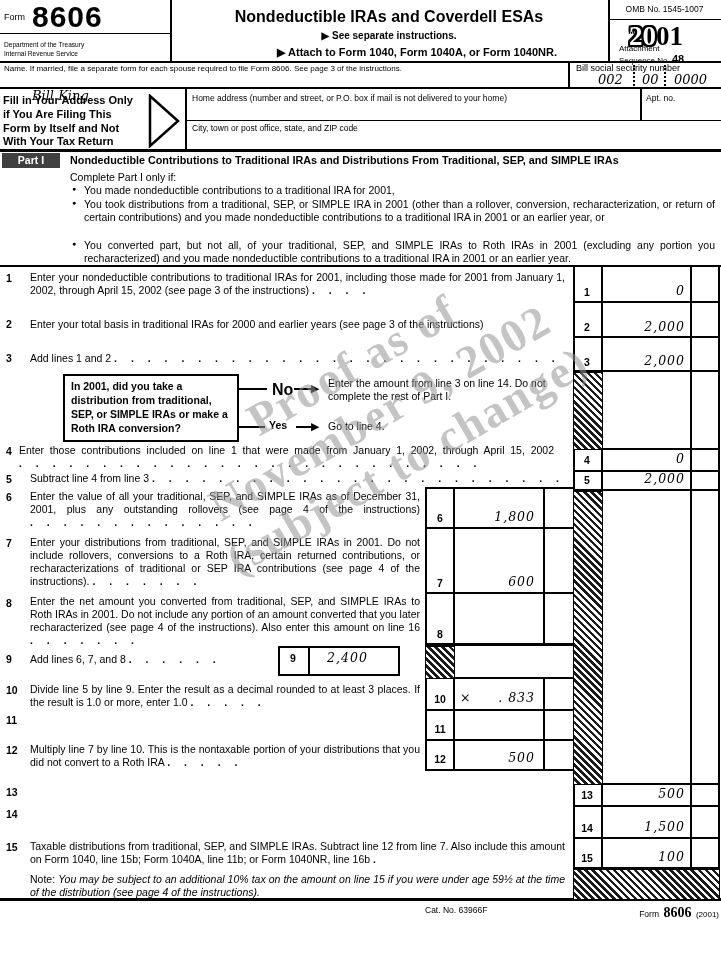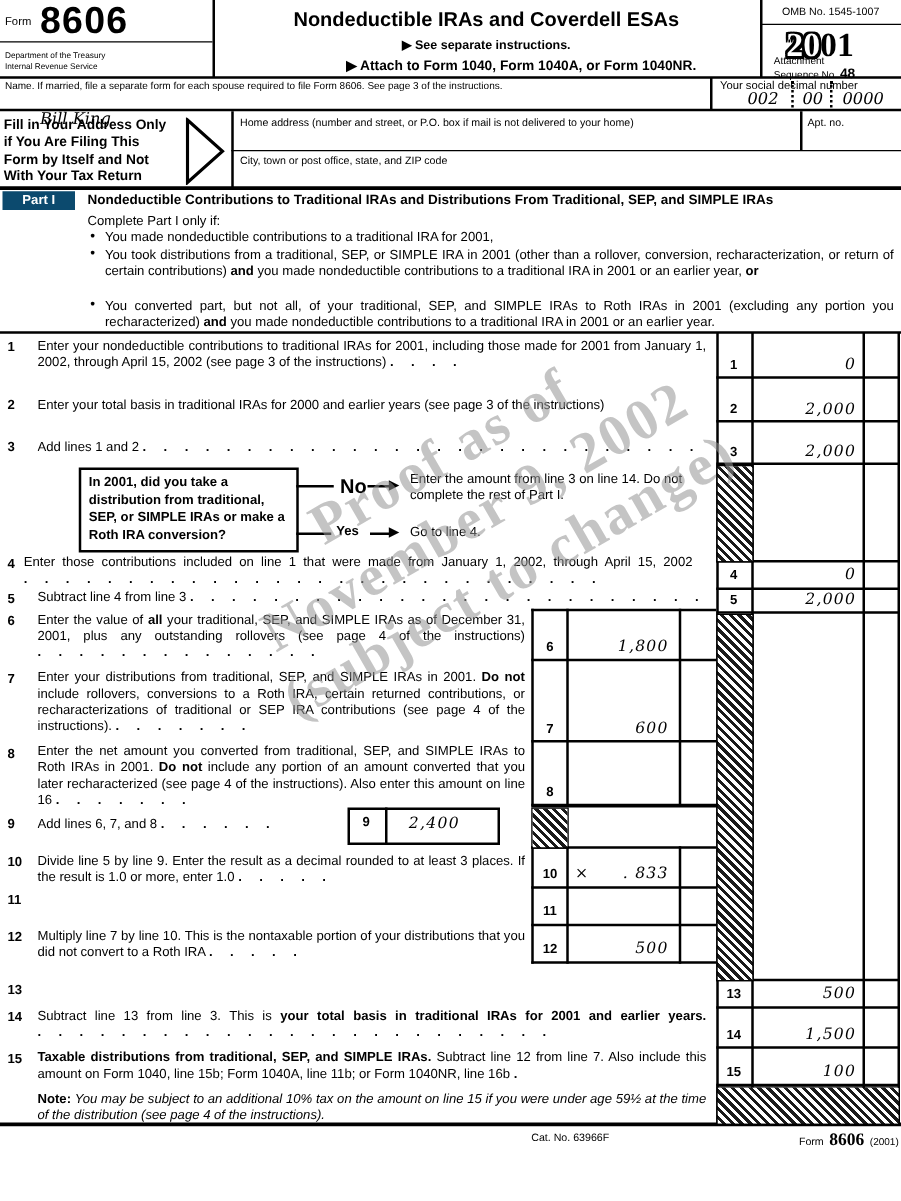--- a/index.html
+++ b/index.html
@@ -3,21 +3,21 @@
 <meta charset="utf-8">
 <style>
   html,body{margin:0;padding:0;background:#f0f0f0;}
   .page{position:relative;width:721px;height:961px;background:#fff;margin:0 auto;
         font-family:"Liberation Sans",sans-serif;color:#000;overflow:hidden;}
   .abs{position:absolute;}
   .hl{position:absolute;background:#000;height:2px;z-index:1;}
   .vl{position:absolute;background:#000;width:2px;z-index:1;}
   .vdash{position:absolute;border-left:2px dotted #000;width:0;z-index:1;}
   .txt{position:absolute;font-size:10.5px;line-height:1.27;text-align:justify;z-index:2;}
-  .b{font-weight:bold;}
+  .b{font-weight:normal;}
   .i{font-style:italic;}
   .ds{font-weight:bold;letter-spacing:2px;word-spacing:7px;white-space:nowrap;}
   .lineno{position:absolute;left:6px;width:18px;font-weight:bold;font-size:10.5px;z-index:2;}
   .cellno{position:absolute;width:22px;text-align:center;font-weight:bold;font-size:10.5px;z-index:2;}
   .val{position:absolute;text-align:right;font-family:"DejaVu Serif",serif;font-style:italic;
        font-size:12.5px;letter-spacing:1px;z-index:2;}
   .hatch{position:absolute;background:repeating-linear-gradient(45deg,#fff 0 2.5px,#1a1a1a 2.5px 5px);
          z-index:3;border:1px solid #000;}
   .hand{font-family:"DejaVu Serif",serif;font-style:italic;}
   .wm{position:absolute;left:80px;top:330px;width:600px;z-index:4;pointer-events:none;
@@ -54,21 +54,21 @@
   <div class="abs" style="left:619px;top:53px;font-size:8px;z-index:2;"><span>Sequence No.</span> <span style="font-size:11px;font-weight:bold;">48</span></div>
 
   <div class="vl" style="left:170px;top:0;height:62px;"></div>
   <div class="vl" style="left:608px;top:0;height:62px;"></div>
   <div class="hl" style="left:608px;top:19px;width:113px;height:1px;"></div>
   <div class="hl" style="left:0;top:61px;width:721px;"></div>
 
   <div class="abs" style="left:4px;top:64px;font-size:8px;z-index:2;">Name. If married, file a separate form for each spouse required to file Form 8606. See page 3 of the instructions.</div>
   <div class="abs hand" style="left:32px;top:88px;font-size:13px;z-index:2;">Bill King</div>
   <div class="vl" style="left:568px;top:62px;height:26px;"></div>
-  <div class="abs" style="left:576px;top:63px;font-size:9px;z-index:2;">Your social decimal number</div>
+  <div class="abs" style="left:576px;top:63px;font-size:9px;z-index:2;">Bill social security number</div>
   <div class="abs hand" style="left:598px;top:72px;font-size:13px;z-index:2;">
     <span>002</span>
   </div>
   <div class="abs hand" style="left:642px;top:72px;font-size:13px;z-index:2;">00</div>
   <div class="abs hand" style="left:674px;top:72px;font-size:13px;z-index:2;">0000</div>
   <div class="vdash" style="left:633px;top:65px;height:21px;"></div>
   <div class="vdash" style="left:664px;top:65px;height:21px;"></div>
   <div class="hl" style="left:0;top:87px;width:721px;"></div>
 
   <div class="abs" style="left:3px;top:94px;font-size:11px;font-weight:bold;line-height:1.25;z-index:2;">
@@ -84,21 +84,21 @@
   <div class="smalllabel" style="left:192px;top:93px;">Home address (number and street, or P.O. box if mail is not delivered to your home)</div>
   <div class="abs" style="left:192px;top:103px;width:440px;height:15px;z-index:2;"></div>
   <div class="vl" style="left:640px;top:89px;height:31px;"></div>
   <div class="smalllabel" style="left:646px;top:93px;">Apt. no.</div>
   <div class="abs" style="left:646px;top:103px;width:70px;height:15px;z-index:2;"></div>
   <div class="hl" style="left:185px;top:120px;width:536px;height:1px;"></div>
   <div class="smalllabel" style="left:192px;top:123px;">City, town or post office, state, and ZIP code</div>
   <div class="abs" style="left:192px;top:133px;width:520px;height:15px;z-index:2;"></div>
   <div class="hl" style="left:0;top:149px;width:721px;height:3px;"></div>
 
-  <div class="abs" style="left:2px;top:153px;width:58px;height:15px;background:#0c4a6e;color:#fff;font-weight:bold;font-size:10.5px;text-align:center;line-height:15px;z-index:2;">Part I</div>
+  <div class="abs" style="left:2px;top:153px;width:58px;height:15px;background:#404040;color:#fff;font-weight:bold;font-size:10.5px;text-align:center;line-height:15px;z-index:2;">Part I</div>
   <div class="abs" style="left:70px;top:154px;width:650px;font-size:10.8px;font-weight:bold;z-index:2;">Nondeductible Contributions to Traditional IRAs and Distributions From Traditional, SEP, and SIMPLE IRAs</div>
 
   <div class="txt" style="left:70px;top:171px;width:640px;">Complete Part I only if:</div>
 
   <div class="abs" style="left:72px;top:185px;font-size:7px;z-index:2;">●</div>
   <div class="txt" style="left:84px;top:184px;width:631px;"><span>You made nondeductible contributions to a traditional IRA for 2001,</span></div>
   <div class="abs" style="left:72px;top:199px;font-size:7px;z-index:2;">●</div>
   <div class="txt" style="left:84px;top:198px;width:631px;"><span>You took distributions from a traditional, SEP, or SIMPLE IRA in 2001 (other than a rollover, conversion, recharacterization, or return of certain contributions) </span><span class="b">and</span><span> you made nondeductible contributions to a traditional IRA in 2001 or an earlier year, </span><span class="b">or</span></div>
   <div class="abs" style="left:72px;top:240px;font-size:7px;z-index:2;">●</div>
   <div class="txt" style="left:84px;top:239px;width:631px;"><span>You converted part, but not all, of your traditional, SEP, and SIMPLE IRAs to Roth IRAs in 2001 (excluding any portion you recharacterized) </span><span class="b">and</span><span> you made nondeductible contributions to a traditional IRA in 2001 or an earlier year.</span></div>
@@ -215,21 +215,20 @@
   <div class="lineno" style="top:744px;">12</div>
   <div class="txt" style="left:30px;top:743px;width:390px;line-height:1.25;"><span>Multiply line 7 by line 10. This is the nontaxable portion of your distributions that you did not convert to a Roth IRA </span><span class="ds">. . . . .</span></div>
   <div class="cellno" style="left:429px;top:753px;">12</div>
   <div class="val" style="left:455px;top:750px;width:80px;">500</div>
 
   <div class="lineno" style="top:786px;">13</div>
   <div class="cellno" style="left:576px;top:789px;">13</div>
   <div class="val" style="left:601px;top:786px;width:84px;">500</div>
 
   <div class="lineno" style="top:808px;">14</div>
-  <div class="txt" style="left:30px;top:807px;width:535px;"><span>Subtract line 13 from line 3. This is </span><span class="b">your total basis in traditional IRAs for 2001 and earlier years.</span><span> </span><span class="ds">. . . . . . . . . . . . . . . . . . . . . . . . .</span></div>
   <div class="cellno" style="left:576px;top:822px;">14</div>
   <div class="val" style="left:601px;top:819px;width:84px;">1,500</div>
 
   <div class="lineno" style="top:841px;">15</div>
   <div class="txt" style="left:30px;top:840px;width:535px;"><span class="b">Taxable distributions from traditional, SEP, and SIMPLE IRAs.</span><span> Subtract line 12 from line 7. Also include this amount on Form 1040, line 15b; Form 1040A, line 11b; or Form 1040NR, line 16b </span><span class="ds">.</span></div>
   <div class="cellno" style="left:576px;top:852px;">15</div>
   <div class="val" style="left:601px;top:849px;width:84px;">100</div>
 
   <div class="txt" style="left:30px;top:873px;width:535px;"><span class="b">Note: </span><span class="i">You may be subject to an additional 10% tax on the amount on line 15 if you were under age 59½ at the time of the distribution (see page 4 of the instructions).</span></div>
 

